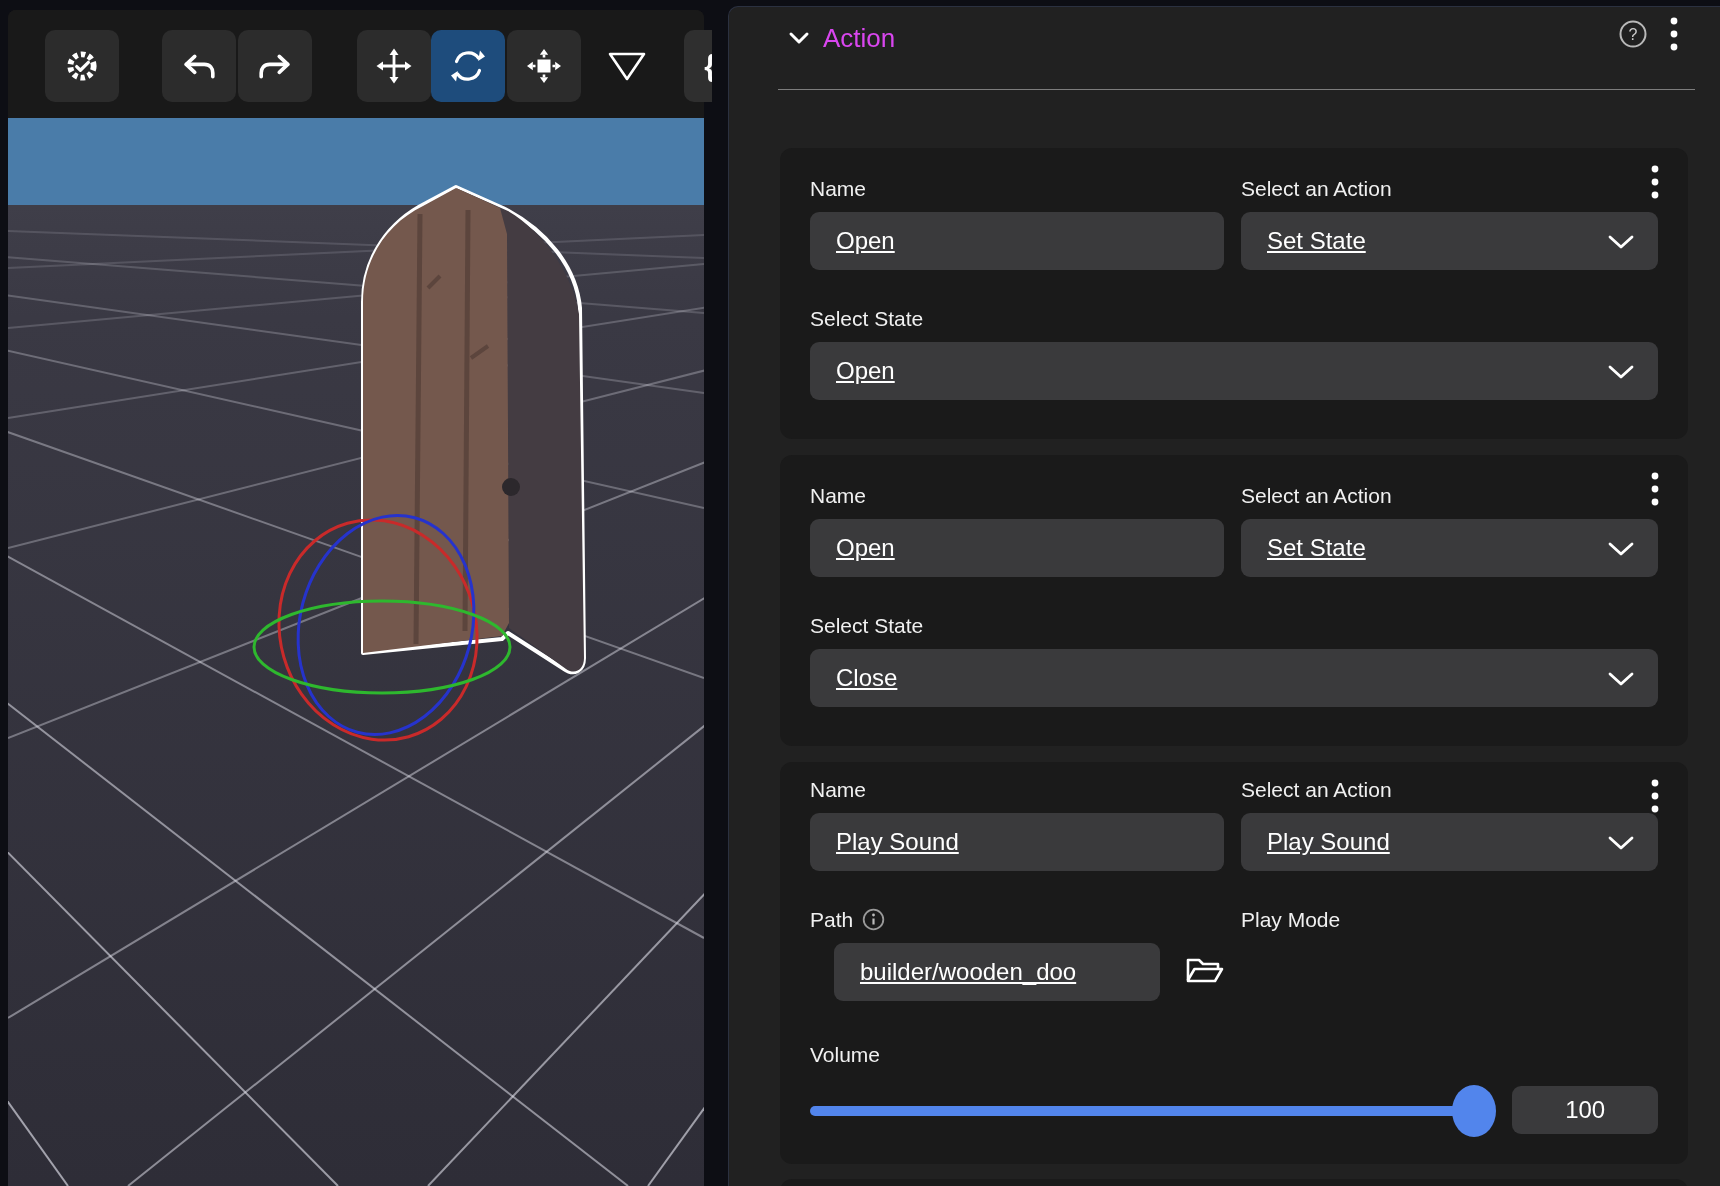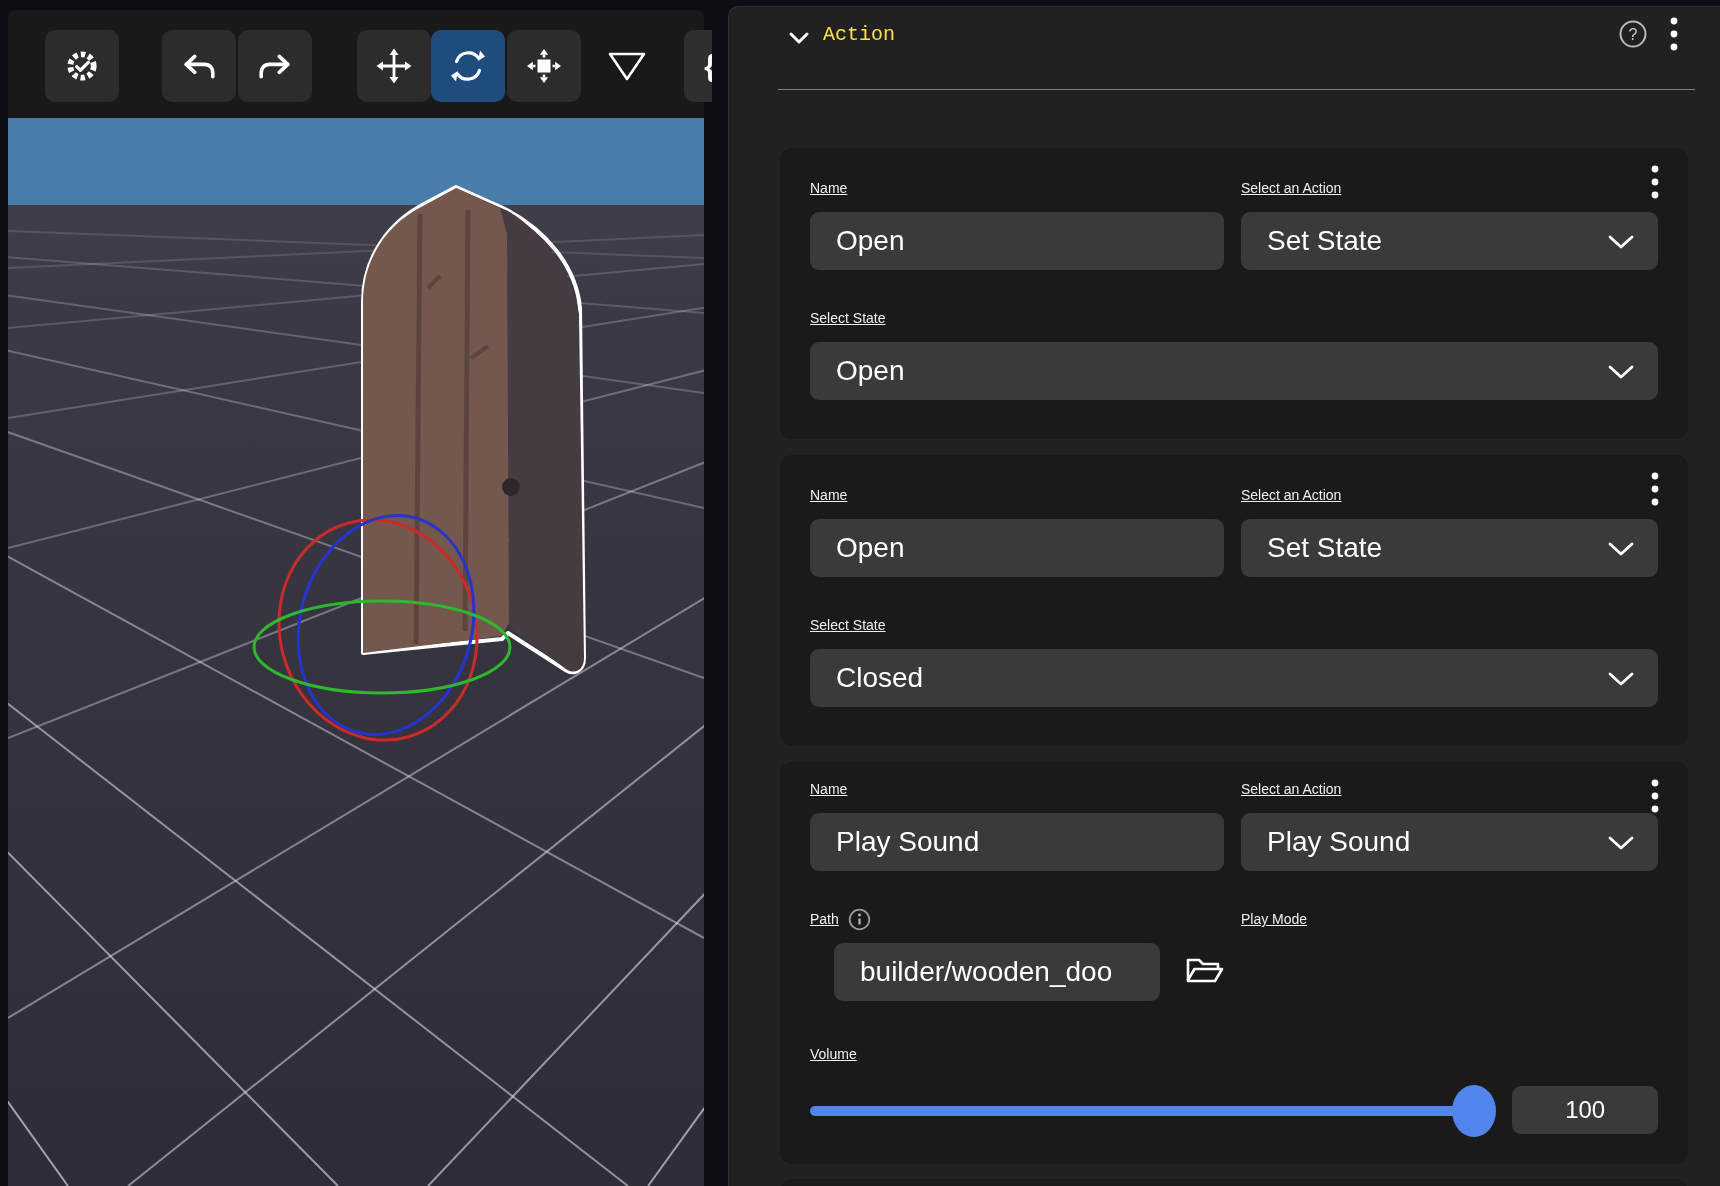--- a/index.html
+++ b/index.html
@@ -20,39 +20,39 @@
   .brace-tab{position:absolute;left:684px;top:30px;width:28px;height:72px;background:#2f2f2f;border:none;
              border-radius:10px 0 0 10px;color:#fff;font-size:30px;font-weight:bold;
              display:flex;align-items:center;justify-content:flex-end;padding:0;overflow:hidden;cursor:pointer;}
   .brace-tab span{transform:translateX(4px);}
 
   
   .panel{position:absolute;left:728px;top:6px;width:991px;height:1180px;background:#212121;
          border-left:1px solid #2b3140;border-top:1px solid #2b3140;border-radius:10px 0 0 0;}
   .panel-header{position:absolute;left:0;top:0;width:100%;height:82px;}
   .hdr-chevron{position:absolute;left:55px;top:20px;background:none;border:none;padding:4px;cursor:pointer;}
-  .panel-title{position:absolute;left:94px;top:16px;font-size:20px;color:#fde047;font-family:Liberation Mono, monospace;}
+  .panel-title{position:absolute;left:94px;top:16px;font-size:26px;color:#d946ef;}
   .help-btn{position:absolute;left:889px;top:12px;width:30px;height:30px;background:none;border:none;padding:0;cursor:pointer;}
   .kebab-btn{position:absolute;left:931px;top:7px;width:28px;height:44px;background:none;border:none;cursor:pointer;}
   .divider{position:absolute;left:49px;top:82px;width:917px;height:1px;background:#7d7d7d;}
 
   .card{position:absolute;left:51px;width:908px;background:#1a1a1a;border-radius:12px;box-sizing:border-box;
         padding:30px;}
   .card-1{top:141px;height:291px;}
   .card-2{top:448px;height:291px;}
   .card-3{top:755px;height:402px;padding-top:17px;}
   .card-4{top:1172px;height:40px;}
   .card-kebab{position:absolute;top:14px;right:20px;width:26px;height:40px;background:none;border:none;cursor:pointer;}
 
   .row{display:flex;}
   .col1{width:414px;}
   .col2{width:417px;margin-left:auto;}
-  .field-label{font-size:14px;color:#f0f0f0;height:21px;line-height:21px;margin-bottom:13px;display:flex;align-items:center;gap:9px;text-decoration:underline;}
-  .box{height:58px;background:#3a3a3c;border-radius:9px;font-size:28px;color:#fff;
-       display:flex;align-items:center;padding:0 26px;box-sizing:border-box;white-space:nowrap;overflow:hidden;}
+  .field-label{font-size:21px;color:#f0f0f0;height:21px;line-height:21px;margin-bottom:13px;display:flex;align-items:center;gap:9px;}
+  .box{height:58px;background:#3a3a3c;border-radius:9px;font-size:24px;color:#fff;
+       display:flex;align-items:center;padding:0 26px;box-sizing:border-box;white-space:nowrap;overflow:hidden;text-decoration:underline;}
   .select{position:relative;cursor:pointer;padding-right:44px;}
   .select svg{position:absolute;right:24px;top:23px;}
   .row2{margin-top:38px;}
   .full{width:848px;}
   .path-wrap{display:flex;align-items:center;margin-left:24px;}
   .path-input{width:348px;}
   .folder-btn{background:none;border:none;margin-left:24px;padding:0;cursor:pointer;height:40px;}
   .row3{margin-top:43px;}
   .slider-row{margin-top:21px;display:flex;}
   .slider{position:relative;width:682px;height:50px;cursor:pointer;}
@@ -250,21 +250,21 @@
             <span>Set State</span>
             <svg width="26" height="14" viewBox="0 0 26 14">
                 <polyline points="2,2 13,12 24,2" fill="none" stroke="#fff" stroke-width="2.8" stroke-linecap="round" stroke-linejoin="round"></polyline>
               </svg>
           </div>
         </div>
       </div>
       <div class="row2">
         <div class="field-label">Select State</div>
         <div class="box select full">
-          <span>Closed</span>
+          <span>Close</span>
           <svg width="26" height="14" viewBox="0 0 26 14">
               <polyline points="2,2 13,12 24,2" fill="none" stroke="#fff" stroke-width="2.8" stroke-linecap="round" stroke-linejoin="round"></polyline>
             </svg>
         </div>
       </div>
     </div>
 
     <div class="card card-3">
       <button class="card-kebab">
         <svg width="10" height="40" viewBox="0 0 10 40">

